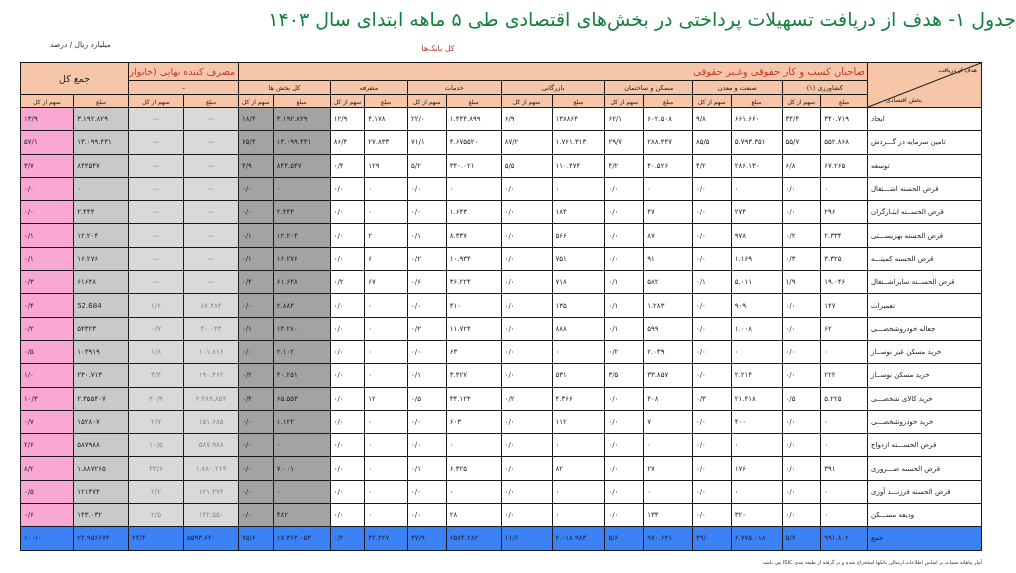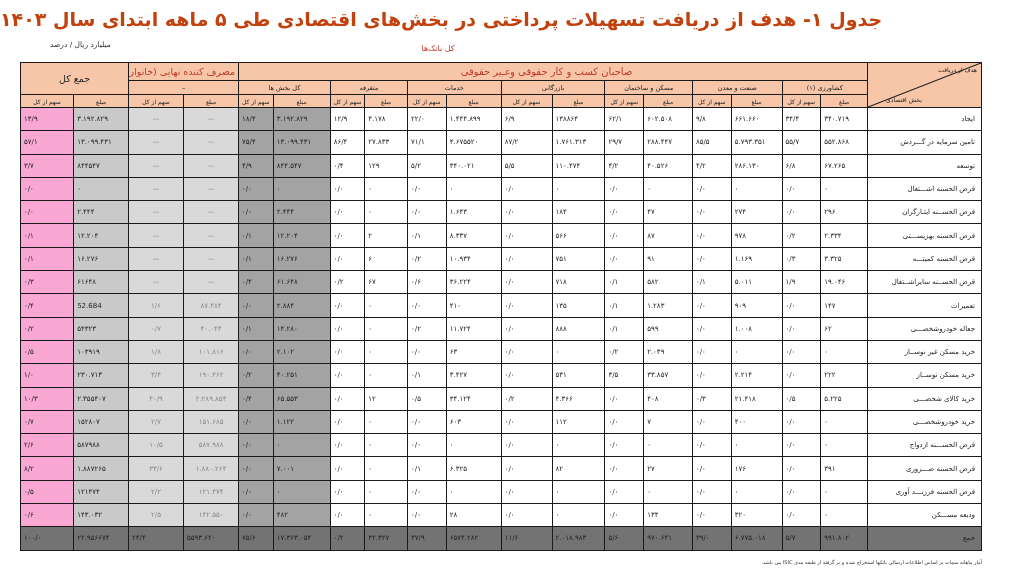--- a/index.html
+++ b/index.html
@@ -1,35 +1,35 @@
 <!DOCTYPE html>
 <html><head>
 <meta charset="utf-8">
 <style>
   html, body { margin:0; padding:0; background:#ffffff; }
   body { width:1016px; height:573px; overflow:hidden; font-family:"DejaVu Sans", sans-serif; position:relative; }
-  .title { position:absolute; left:0; width:1016px; top:8px; text-align:left; font-family:"DejaVu Sans", sans-serif; font-weight:bold; font-size:19px; color:#c2410c; direction:rtl; }
+  .title { position:absolute; left:0; width:1016px; top:8px; text-align:right; font-family:"DejaVu Sans", sans-serif; font-weight:normal; font-size:19px; color:#15803d; direction:rtl; }
   .subtitle { position:absolute; left:0; width:876px; top:44px; text-align:center; font-size:8px; color:#c0392b; direction:rtl; }
   .unit { position:absolute; left:50px; top:40px; font-size:7.5px; color:#333; direction:rtl; }
   .tbl-wrap { position:absolute; left:20px; top:62px; width:962px; }
   table { border-collapse:collapse; width:962px; direction:rtl; table-layout:fixed; }
   td, th { border:1px solid #1a1a1a; font-size:7px; padding:0 3px; height:22.3px; text-align:left; white-space:nowrap; overflow:hidden; font-weight:normal; color:#222; }
   th { background:#f7c6a8; text-align:center; height:auto; }
   .h1 th { height:17px; }
   .h2 th { height:13px; font-size:6.5px; }
   .h3 th { height:12px; font-size:6px; }
-  .h1 .big { color:#c0392b; font-size:10px; text-align:center; padding-right:16px; }
+  .h1 .big { color:#c0392b; font-size:10px; text-align:right; padding-right:2px; }
   .h1 .hh { color:#c0392b; font-size:9.5px; }
   .h1 .tot { color:#222; font-size:9.5px; }
-  td.lbl { text-align:right; font-size:7px; padding-right:6px; }
+  td.lbl { text-align:left; font-size:7px; padding-right:6px; }
   td.g1 { background:#a3a3a3; }
   td.g2 { background:#d9d9d9; text-align:center; color:#888; }
   td.g3 { background:#c9c9c9; }
   td.g3b { background:#f9a8d4; }
-  tr.sum td { background:#737373; }
+  tr.sum td { background:#3b82f6; }
   .corner { position:relative; text-align:right; font-size:6px; }
   .corner .a { position:absolute; right:4px; top:3px; }
   .corner .b { position:absolute; left:18px; bottom:4px; }
   .corner svg { position:absolute; left:0; top:0; width:100%; height:100%; }
   .footnote { position:absolute; right:34px; top:559px; font-size:5px; color:#333; direction:rtl; }
 </style>
 </head>
 <body>
 
 <div class="title">جدول ۱- هدف از دریافت تسهیلات پرداختی در بخش‌های اقتصادی طی ۵ ماهه ابتدای سال ۱۴۰۳</div>

